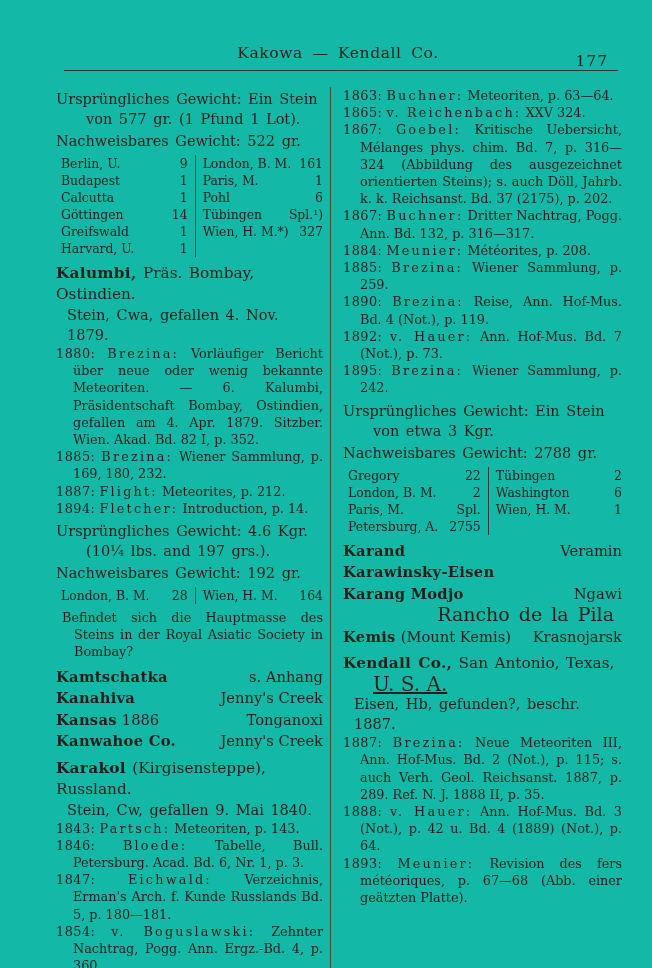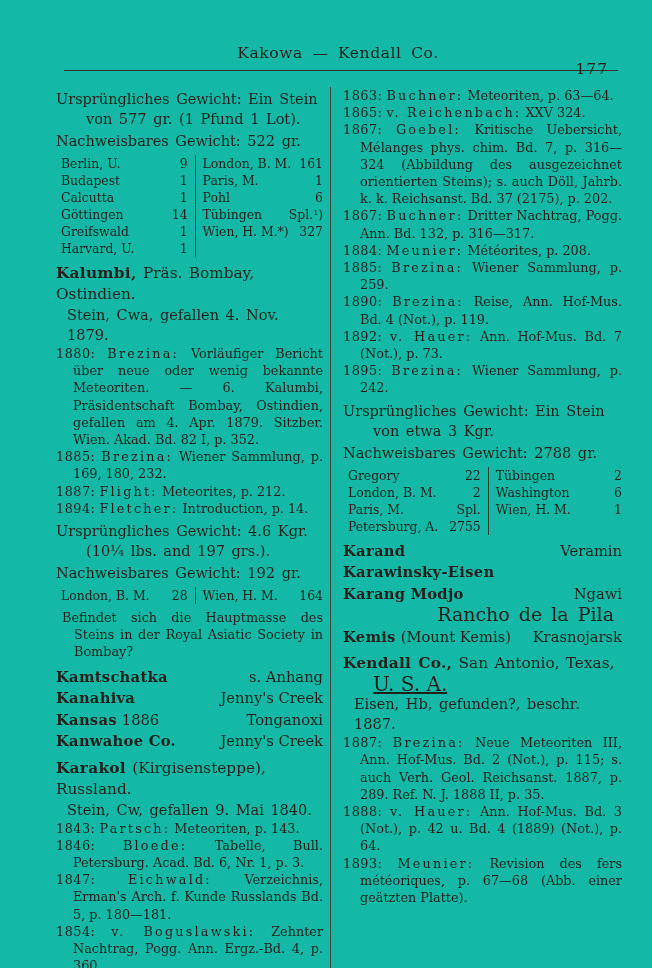--- a/index.html
+++ b/index.html
@@ -3,35 +3,35 @@
 <meta charset="utf-8">
 <style>
   html,body { margin:0; padding:0; background:#e9e7e2; }
   .page {
     position:relative; width:652px; height:968px; margin:0 auto;
     background:#14b8a6; box-sizing:border-box; padding-top:44px;
     font-family:"DejaVu Serif", serif; color:#221f1b; overflow:hidden;
   }
   .header { position:relative; margin:0 36px 0 60px; text-align:center;
     font-size:15.5px; letter-spacing:0.6px; word-spacing:4px; }
-  .pagenum { position:absolute; right:8px; top:16px; letter-spacing:1px; }
+  .pagenum { position:absolute; right:8px; top:8px; letter-spacing:1px; }
   .header-rule { border:none; border-top:1.5px solid #35322d; margin:8px 34px 0 64px; }
 
   .columns { display:flex; align-items:stretch; padding:16px 30px 0 56px; }
   .col-left { width:274px; box-sizing:border-box; padding-right:7px; }
   .col-divider { width:1px; background:#4d4a44; }
   .col-right { flex:1; min-width:0; padding-left:12px; }
 
   p { margin:0; }
   .weight { font-size:14.5px; line-height:20px; padding-left:30px; text-indent:-30px;
     margin-top:2px; word-spacing:2px; }
   .gap-top { margin-top:4px; }
 
   .mtable { margin:4px 0 5px 5px; font-size:12.4px; line-height:17px; }
-  .trow { display:flex; }
+  .trow { display:flex;justify-content:flex-end; }
   .th { display:flex; justify-content:space-between; box-sizing:border-box; }
   .thl { width:51%; padding-right:7px; }
   .thr { width:49%; border-left:1px solid #3d3a35; padding-left:7px; }
 
   .entry-head { font-size:15.3px; line-height:21px; margin-top:6px; word-spacing:1.5px; }
   .hw { font-weight:bold; letter-spacing:0.3px; }
   .entry-sub { font-size:14.5px; line-height:20px; padding-left:11px; word-spacing:2px; }
   .entry-line2 { font-size:20px; line-height:20px; padding-left:30px;text-decoration:underline; }
 
   .ref { font-size:12.8px; line-height:17.2px; padding-left:17px; text-indent:-17px;

